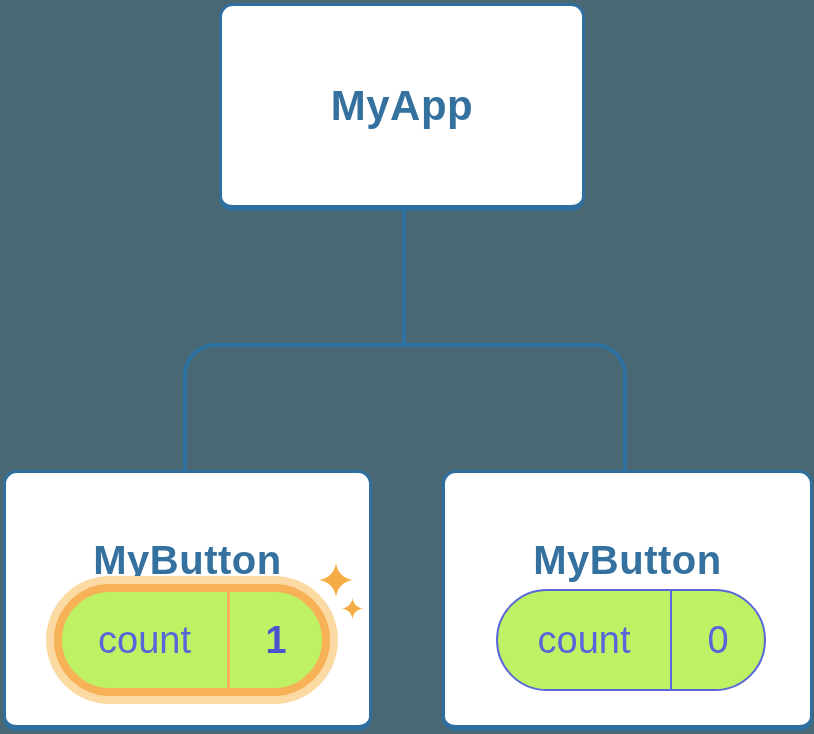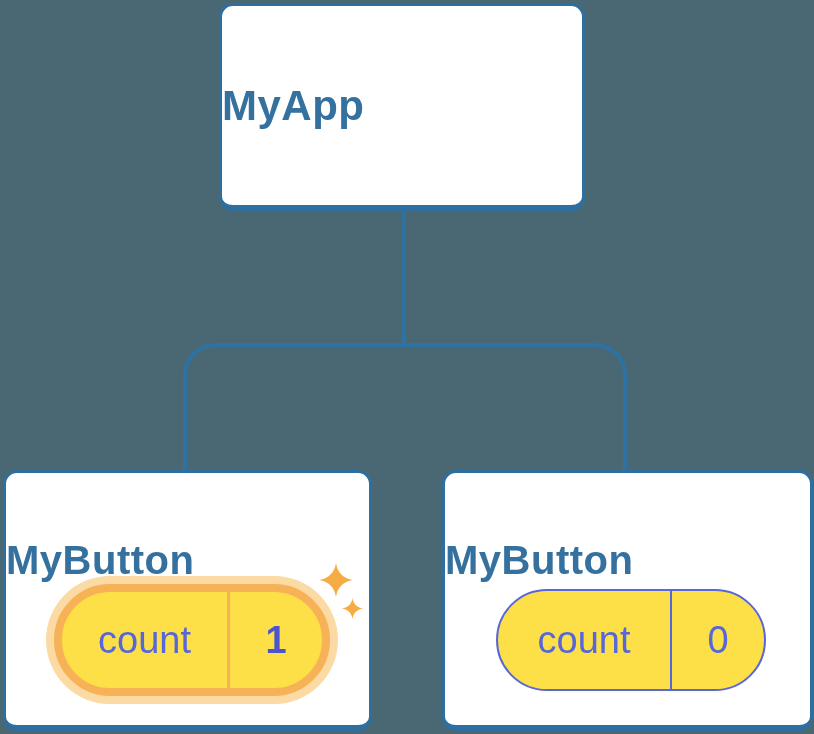--- a/index.html
+++ b/index.html
@@ -19,20 +19,21 @@
   
   .node-card {
     position: absolute;
     background: #ffffff;
     border: 3px solid #2e6f9f;
     border-bottom-width: 6px;
     border-radius: 14px;
     box-sizing: border-box;
     display: flex;
     flex-direction: column;
+    align-items: center;
   }
   .node-root {
     left: 219px; top: 3px;
     width: 366px; height: 208px;
     justify-content: center;
   }
   .node-child-left  { left: 3px;   top: 470px; width: 369px; height: 261px; }
   .node-child-right { left: 442px; top: 470px; width: 371px; height: 261px; }
 
   .node-label {
@@ -63,21 +64,21 @@
     border-top: 4px solid #2e72a3;
     border-left: 4px solid #2e72a3;
     border-right: 4px solid #2e72a3;
     border-radius: 32px 32px 0 0;
   }
 
   
   .state-pill {
     position: absolute;
     box-sizing: border-box;
-    background: #fde047;
+    background: #bef264;
     display: flex;
     align-items: stretch;
     overflow: hidden;
   }
   .pill-highlighted {
     left: 48px; top: 111px;
     width: 276px; height: 112px;
     border: 8px solid #f7b156;
     border-radius: 60px;
     box-shadow: 0 0 0 8px #fbdaa4;

